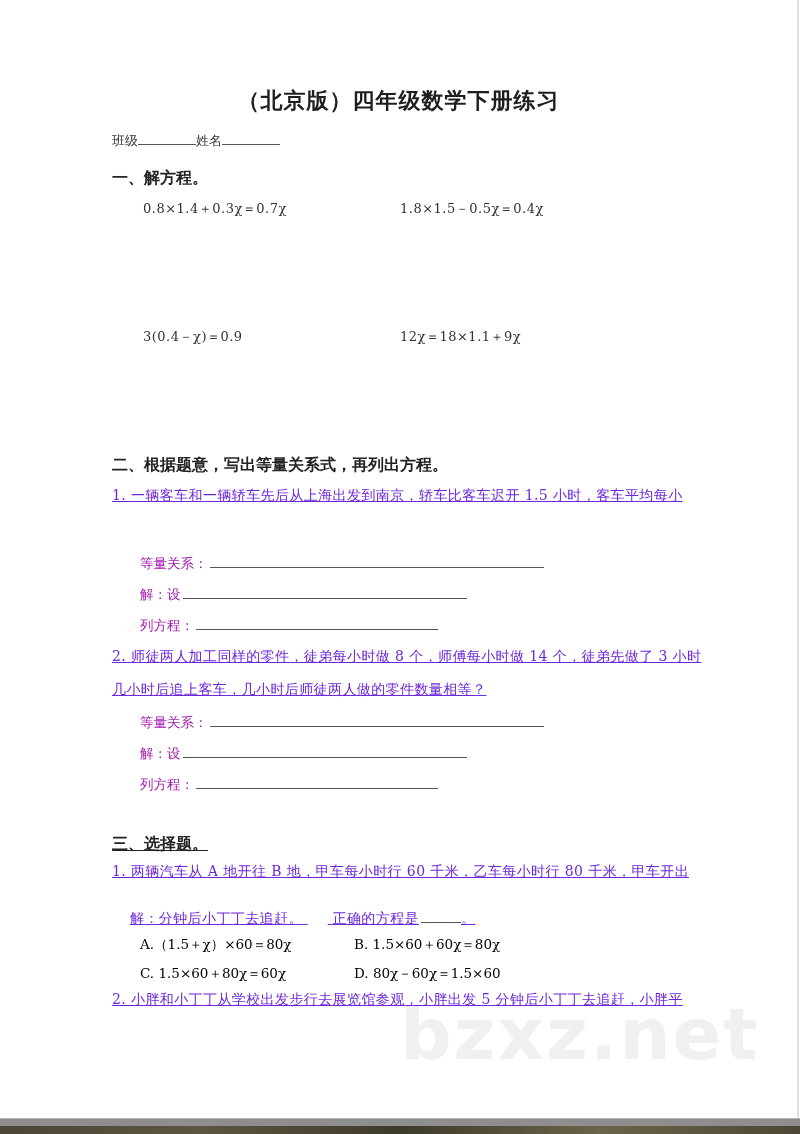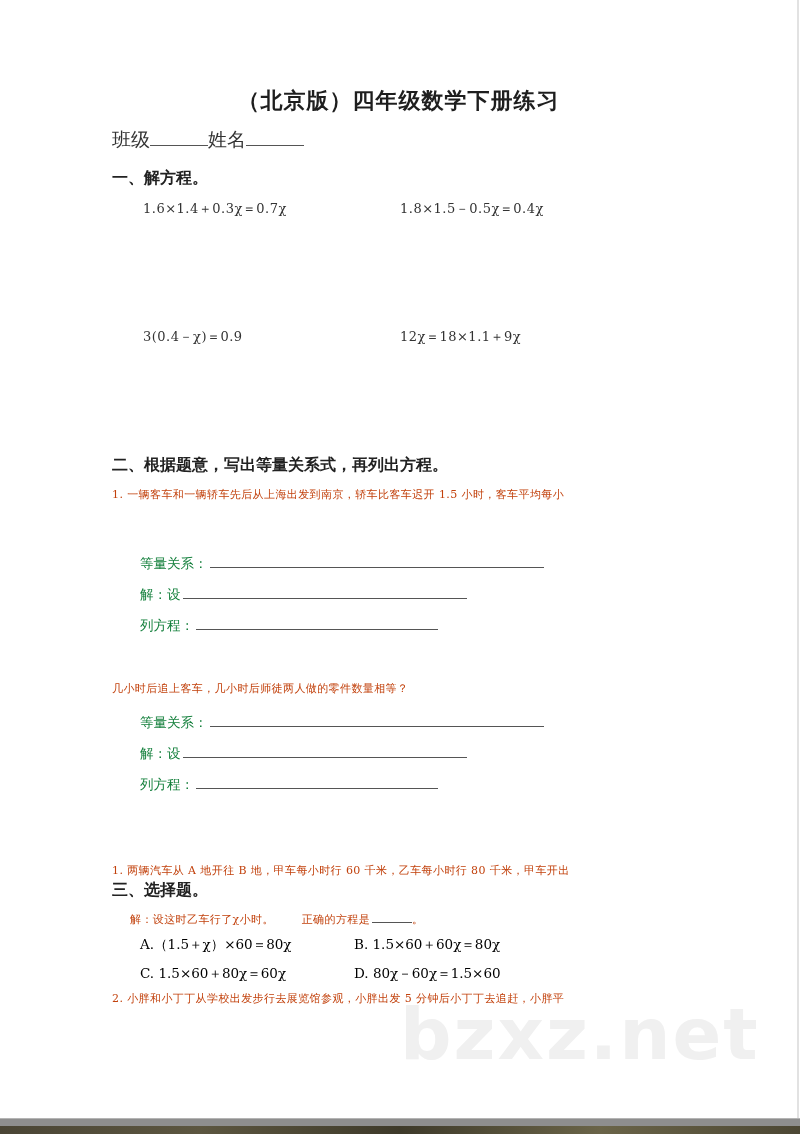--- a/index.html
+++ b/index.html
@@ -14,34 +14,34 @@
     background: #ffffff;
     border-right: 2px solid #e2e2e2;
   }
   .abs { position: absolute; white-space: nowrap; }
   .title {
     left: 0; width: 797px; top: 86px; text-align: center;
     font-family: "DejaVu Sans", "Liberation Sans", sans-serif;
     font-weight: bold; font-size: 22px; color: #1e1e1e; letter-spacing: 1px;
   }
   .classline {
-    left: 112px; top: 127px; font-size: 19px; color: #333;
+    left: 112px; top: 127px; font-size: 13px; color: #333;
     font-family: Liberation Mono, monospace;
   }
   .blank-short {
     display: inline-block; width: 58px; border-bottom: 1px solid #555;
     height: 17px; vertical-align: baseline;
   }
   .section-h {
     left: 112px; font-size: 16px; font-weight: bold; color: #222;
     font-family: "DejaVu Sans", "Liberation Sans", sans-serif;
   }
   .eq { font-size: 13px; color: #333; letter-spacing: 0.5px; }
-  .para { left: 112px; font-size: 11px; color: #c2410c; letter-spacing: 0.4px; }
-  .fill-row { left: 140px; font-size: 13.5px; color: #15803d; }
+  .para { left: 112px; font-size: 14px; color: #6d28d9; letter-spacing: 0.4px; text-decoration: underline; }
+  .fill-row { left: 140px; font-size: 13.5px; color: #a21caf; }
   .line {
     display: inline-block; border-bottom: 1px solid #555; height: 14px;
     vertical-align: baseline; margin-left: 2px;
   }
   .opt { font-size: 13.5px; color: #000000; }
   .watermark {
     left: 400px; top: 992px; font-size: 72px; font-weight: bold;
     font-family: "DejaVu Sans", "Liberation Sans", sans-serif;
     color: #f0f0f0; letter-spacing: 2px;
   }
@@ -61,53 +61,54 @@
 
   <div class="abs watermark">bzxz.net</div>
 
   <div class="abs title">（北京版）四年级数学下册练习</div>
 
   <div class="abs classline">
     <span>班级</span><span class="blank-short"></span><span>姓名</span><span class="blank-short"></span>
   </div>
 
   <div class="abs section-h" style="top:168px;">一、解方程。</div>
-  <div class="abs eq" style="left:143px; top:200px;">1.6×1.4＋0.3χ＝0.7χ</div>
+  <div class="abs eq" style="left:143px; top:200px;">0.8×1.4＋0.3χ＝0.7χ</div>
   <div class="abs eq" style="left:400px; top:200px;">1.8×1.5－0.5χ＝0.4χ</div>
   <div class="abs eq" style="left:143px; top:328px;">3(0.4－χ)＝0.9</div>
   <div class="abs eq" style="left:400px; top:328px;">12χ＝18×1.1＋9χ</div>
 
   <div class="abs section-h" style="top:455px;">二、根据题意，写出等量关系式，再列出方程。</div>
 
   <div class="abs para" style="top:487px;">1. 一辆客车和一辆轿车先后从上海出发到南京，轿车比客车迟开 1.5 小时，客车平均每小</div>
   <div class="abs fill-row" style="top:553px;">
     <span>等量关系：</span><span class="line" style="width:334px;"></span>
   </div>
   <div class="abs fill-row" style="top:584px;">
     <span>解：设</span><span class="line" style="width:284px;"></span>
   </div>
   <div class="abs fill-row" style="top:615px;">
     <span>列方程：</span><span class="line" style="width:242px;"></span>
   </div>
 
+  <div class="abs para" style="top:648px;">2. 师徒两人加工同样的零件，徒弟每小时做 8 个，师傅每小时做 14 个，徒弟先做了 3 小时</div>
   <div class="abs para" style="top:681px;">几小时后追上客车，几小时后师徒两人做的零件数量相等？</div>
   <div class="abs fill-row" style="top:712px;">
     <span>等量关系：</span><span class="line" style="width:334px;"></span>
   </div>
   <div class="abs fill-row" style="top:743px;">
     <span>解：设</span><span class="line" style="width:284px;"></span>
   </div>
   <div class="abs fill-row" style="top:774px;">
     <span>列方程：</span><span class="line" style="width:242px;"></span>
   </div>
 
-  <div class="abs section-h" style="top:880px;">三、选择题。</div>
+  <div class="abs section-h" style="top:834px;text-decoration:underline;">三、选择题。</div>
   <div class="abs para" style="top:863px;">1. 两辆汽车从 A 地开往 B 地，甲车每小时行 60 千米，乙车每小时行 80 千米，甲车开出</div>
   <div class="abs para" style="left:130px; top:909px;">
-    <span>解：设这时乙车行了χ小时。</span>
+    <span>解：分钟后小丁丁去追赶。</span>
     <span style="display:inline-block; width:20px;"></span>
     <span>正确的方程是</span><span class="line" style="width:40px; height:13px;"></span><span>。</span>
   </div>
 
   <div class="abs opt" style="left:140px; top:936px;">A.（1.5＋χ）×60＝80χ</div>
   <div class="abs opt" style="left:354px; top:936px;">B.  1.5×60＋60χ＝80χ</div>
   <div class="abs opt" style="left:140px; top:965px;">C.  1.5×60＋80χ＝60χ</div>
   <div class="abs opt" style="left:354px; top:965px;">D.  80χ－60χ＝1.5×60</div>
 
   <div class="abs para" style="top:991px;">2. 小胖和小丁丁从学校出发步行去展览馆参观，小胖出发 5 分钟后小丁丁去追赶，小胖平</div>

